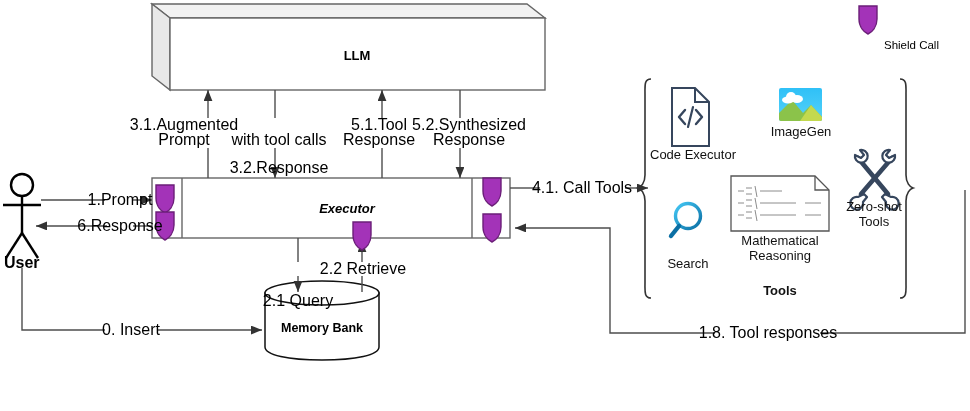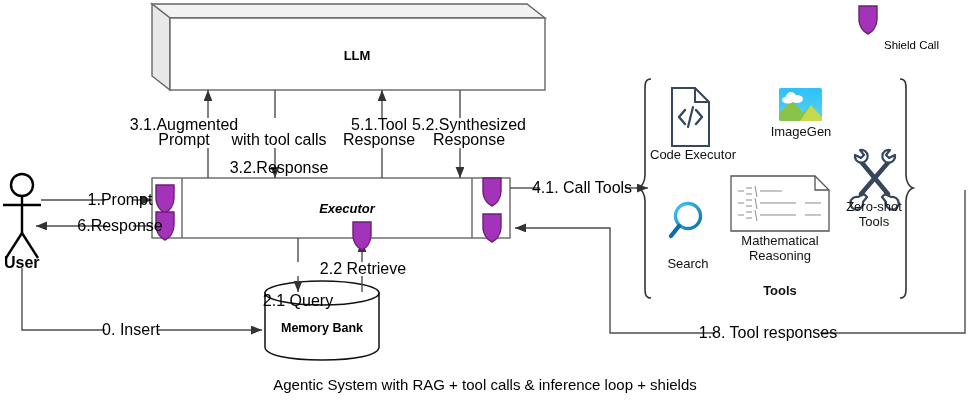--- a/index.html
+++ b/index.html
@@ -231,15 +231,14 @@
 <div class="iconlbl" style="left:801px;top:124px;">ImageGen</div>
 <div class="iconlbl" style="left:688px;top:256px;">Search</div>
 <div class="iconlbl" style="left:780px;top:233px;">Mathematical</div>
 <div class="iconlbl" style="left:780px;top:248px;">Reasoning</div>
 <div class="iconlbl" style="left:874px;top:199px;">Zero-shot</div>
 <div class="iconlbl" style="left:874px;top:214px;">Tools</div>
 <div class="iconlbl bold" style="left:780px;top:283px;font-size:13px;">Tools</div>
 
 <div class="legend-text">Shield Call</div>
 
-<div class="caption">Agentic System with RAG + tool calls &amp; inference loop + shields</div>
 
 </div>
 
 </body></html>

